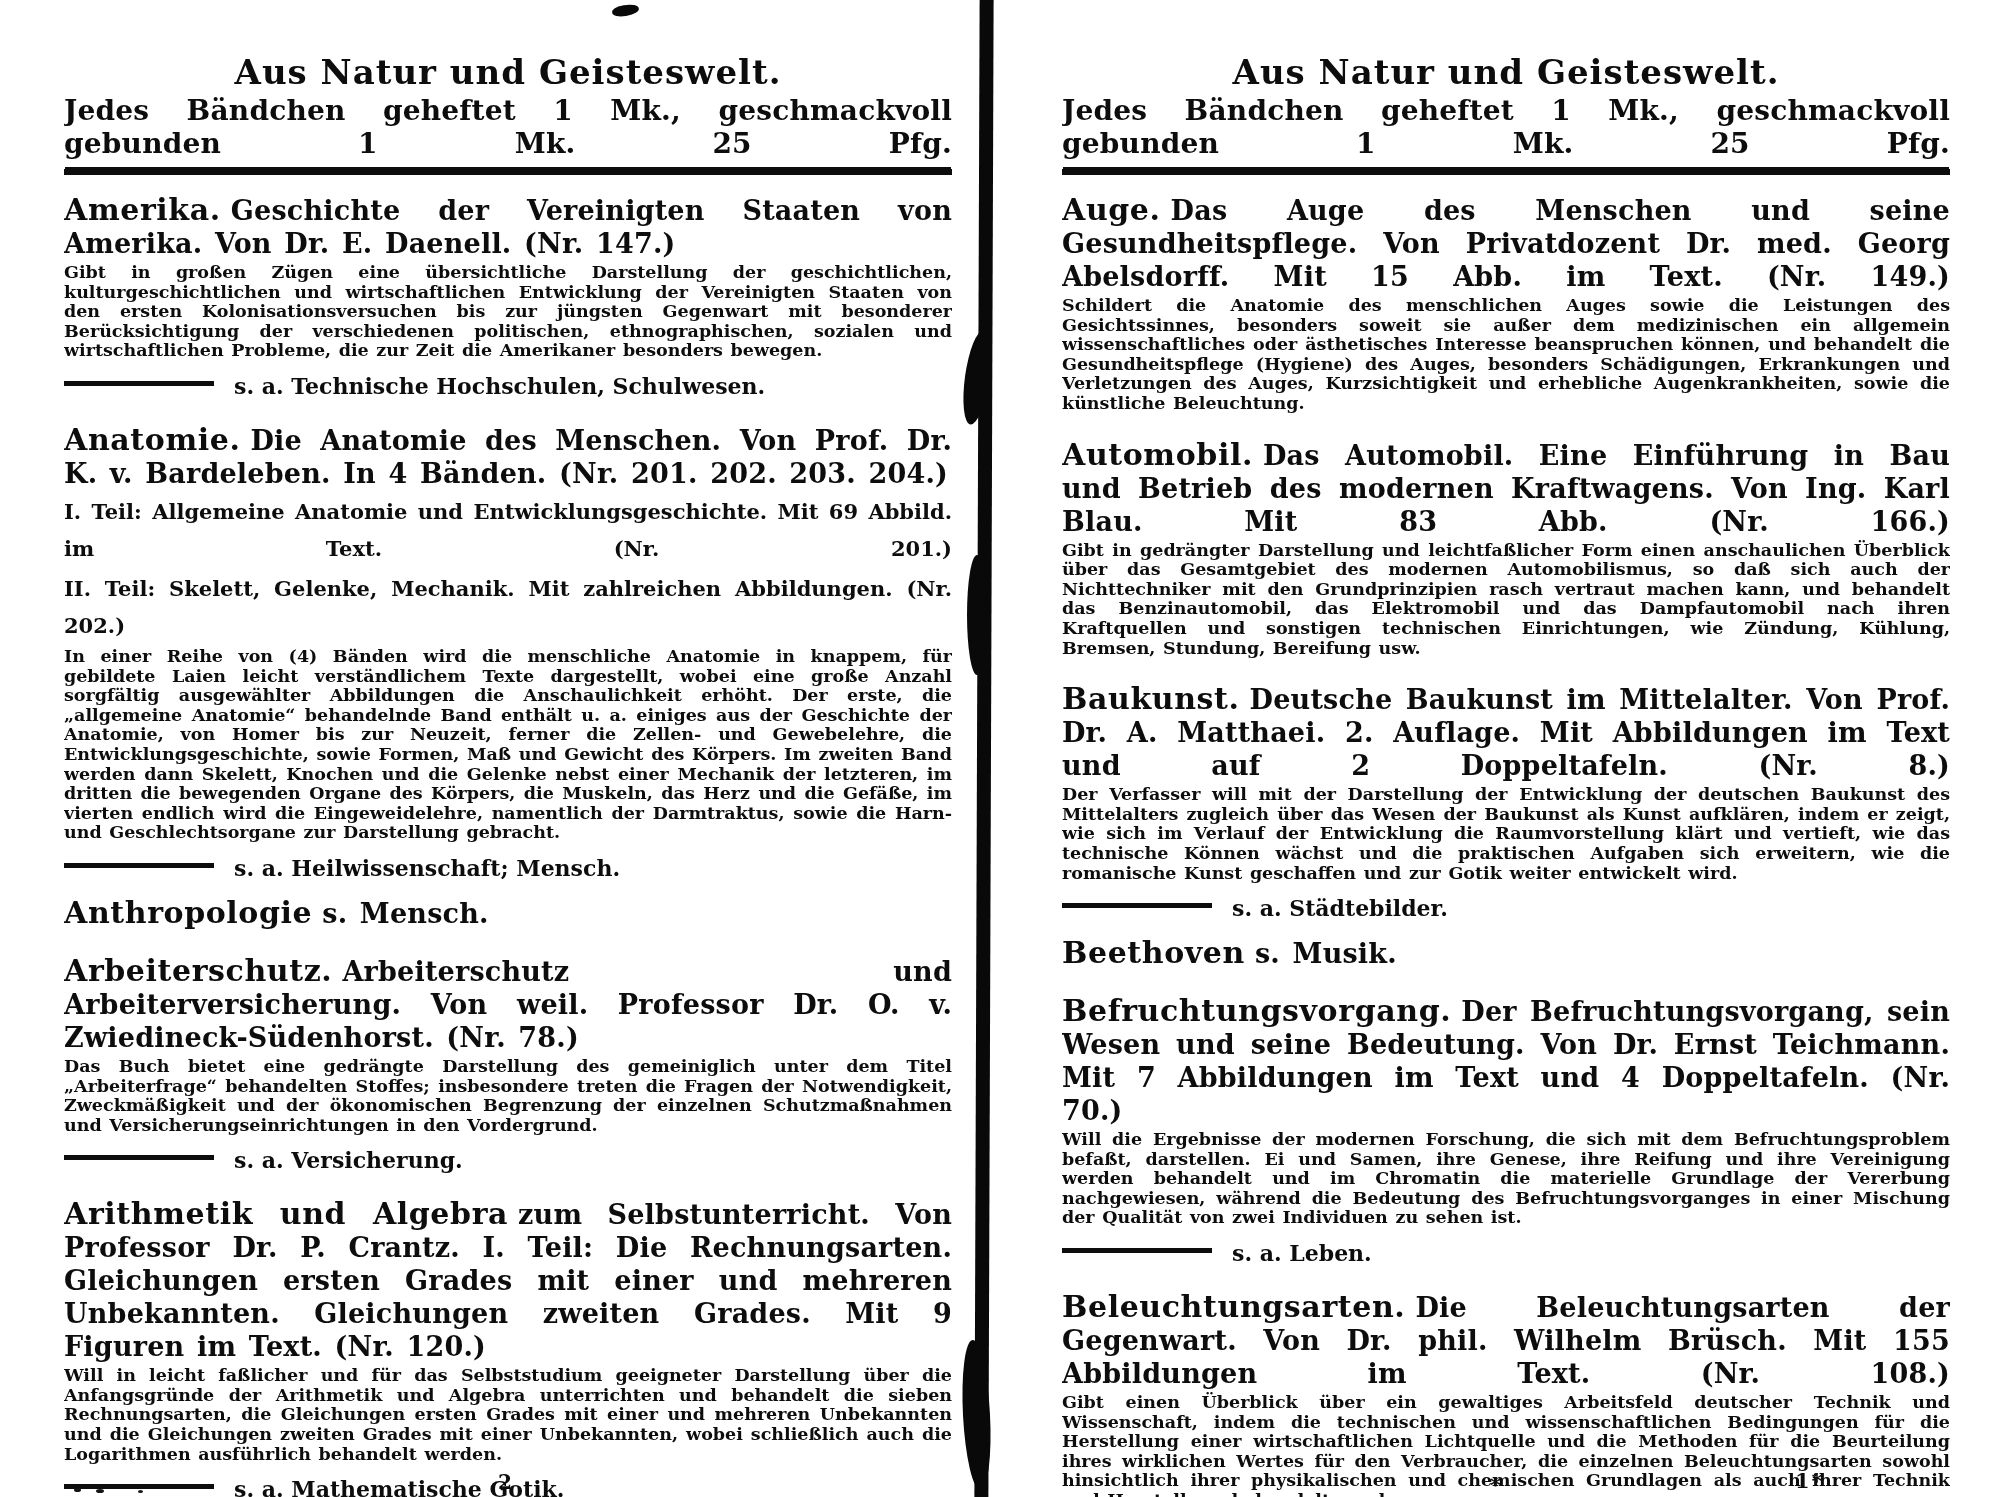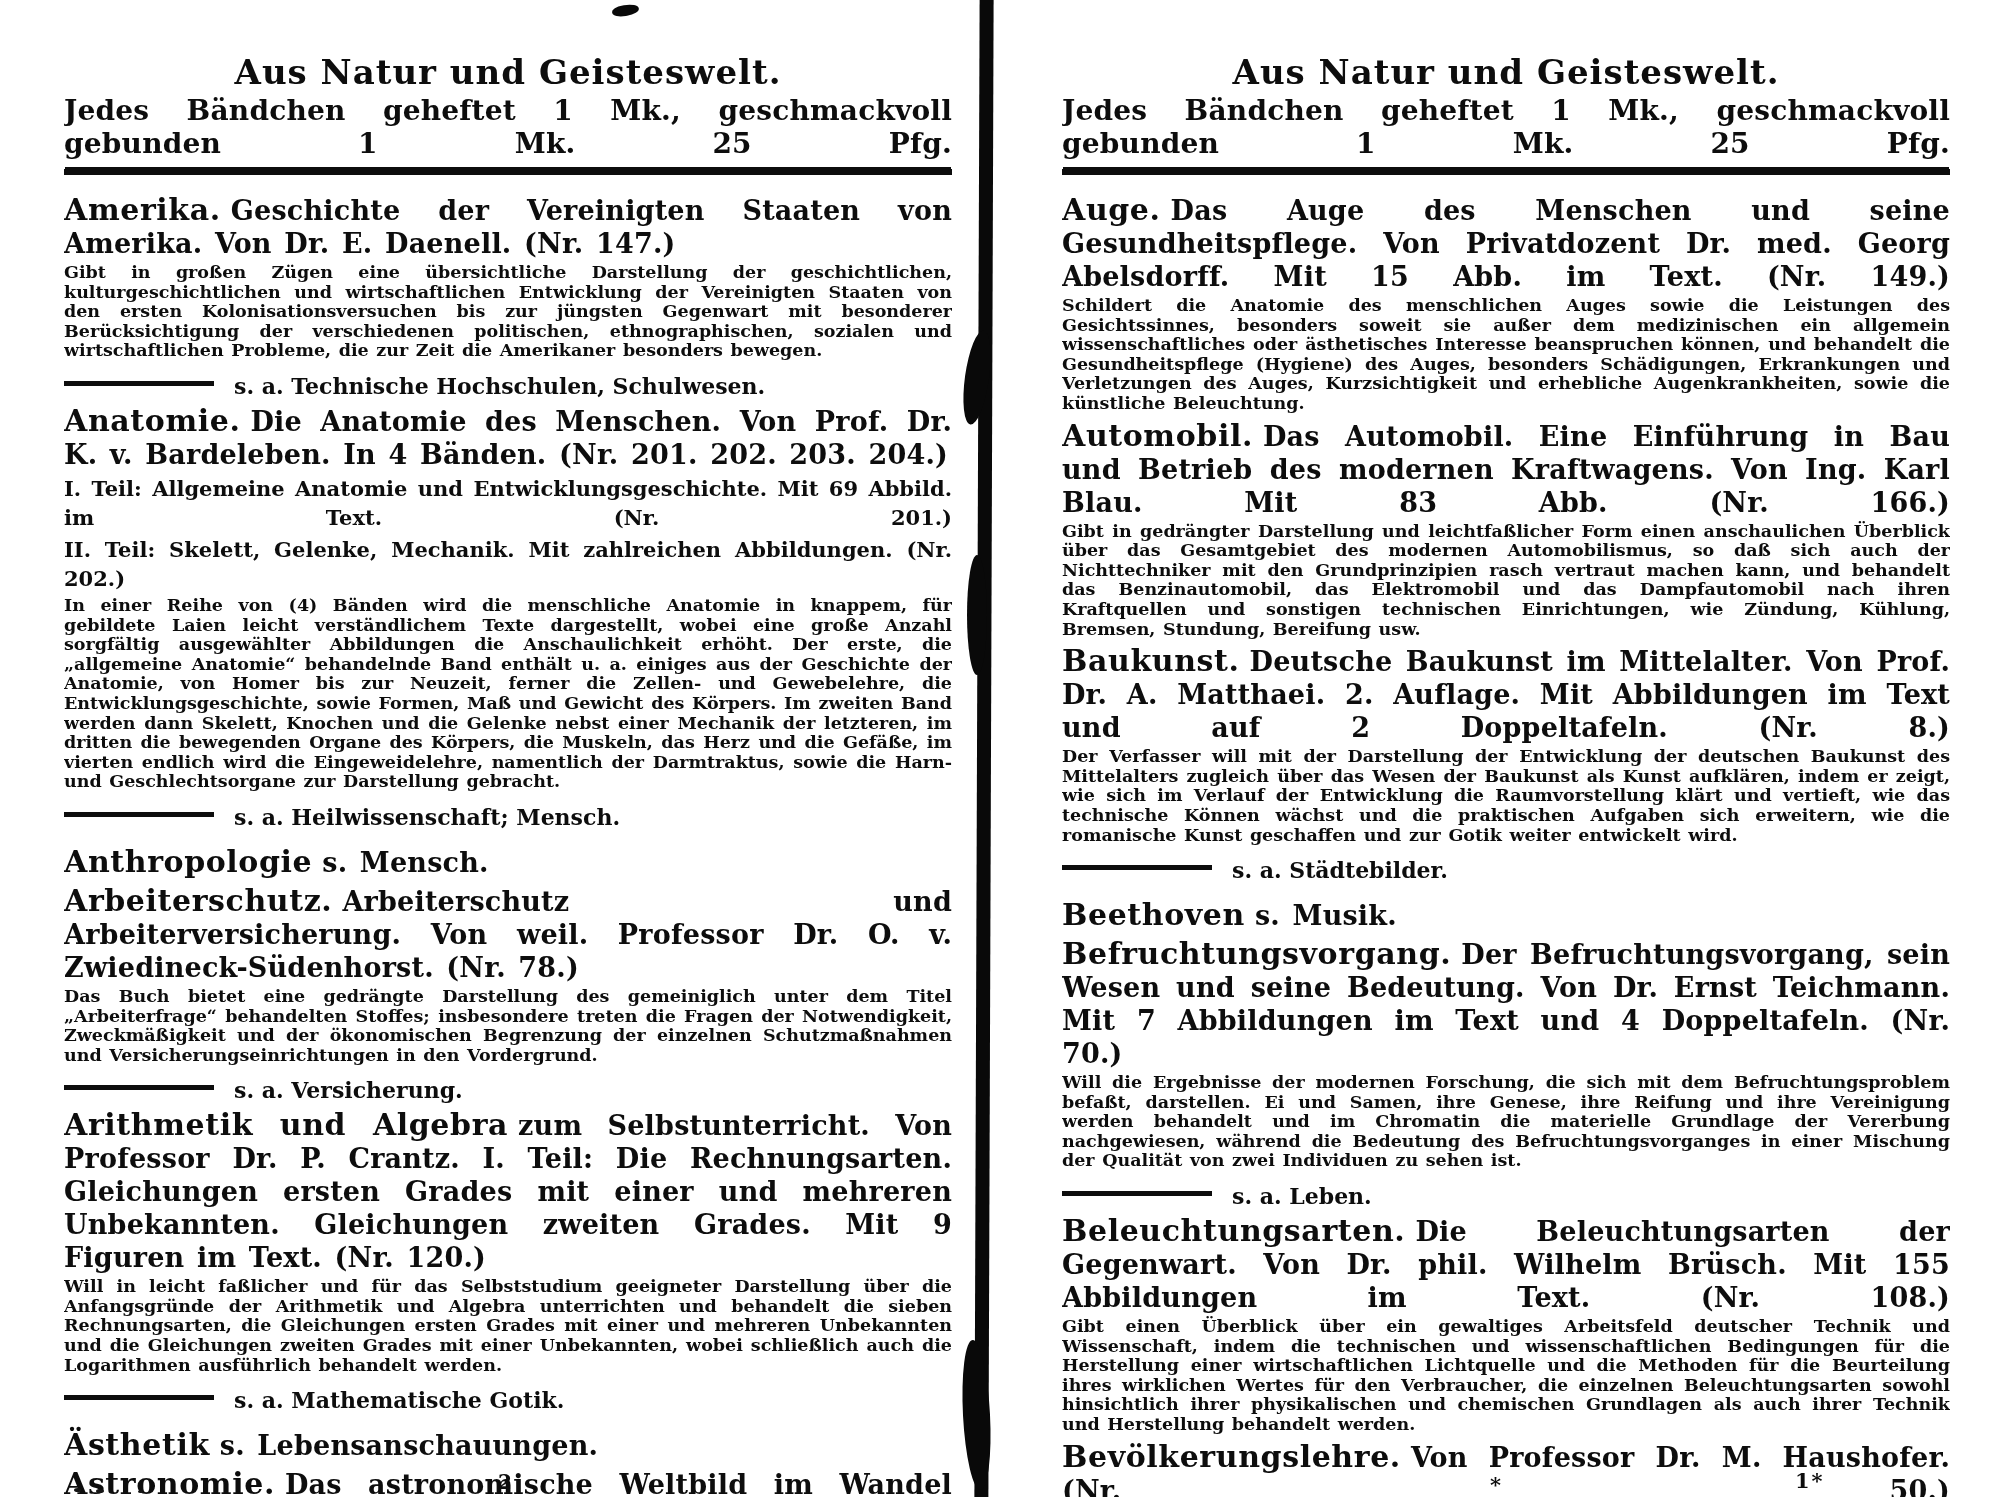--- a/index.html
+++ b/index.html
@@ -17,30 +17,30 @@
     margin:8px 0 2px 0;
   }
   .hdr-sub{
     font-weight:bold;font-size:28px;letter-spacing:.2px;word-spacing:6px;
     text-align:justify;text-align-last:justify;margin:2px 0 4px 0;
   }
   .hdr-rule{height:6px;background:#0d0d0d;margin-top:9px;
     box-shadow:0 -3px 0 -1px #0d0d0d;}
 
   .entry{margin-top:18px;}
-  .entry.tight{margin-top:5px;}
+  .entry.tight{margin-top:24px;}
   .head{
     font-weight:bold;font-size:27px;line-height:33px;letter-spacing:.2px;
     word-spacing:3px;text-align:justify;
   }
   .head.fill{text-align-last:justify;}
   .term{font-size:30px;letter-spacing:.6px;padding-right:10px;}
   .crossref{margin-top:15px;}
   .part{
-    font-weight:bold;font-size:21px;line-height:29px;margin-top:3px;
+    font-weight:bold;font-size:21px;line-height:37px;margin-top:3px;
     text-align:justify;text-align-last:justify;word-spacing:2px;
   }
   .body{
     font-weight:bold;font-size:17.5px;line-height:19.6px;margin-top:3px;
     text-align:justify;word-spacing:1.5px;hyphens:auto;
   }
   .seealso{
     font-weight:bold;font-size:22px;margin:12px 0 3px 0;white-space:nowrap;
   }
   .dash{

